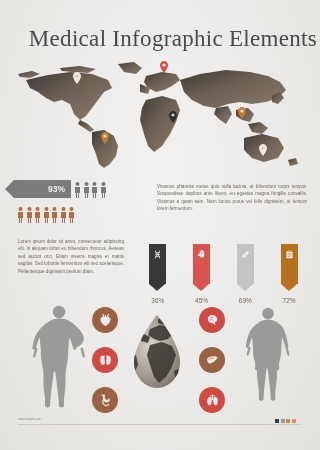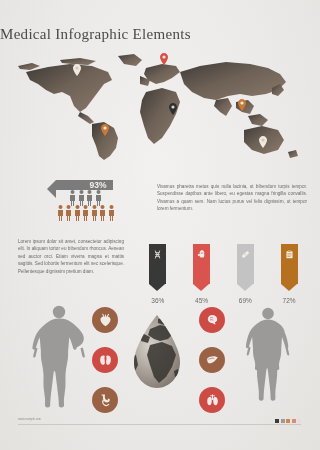--- a/index.html
+++ b/index.html
@@ -8,37 +8,37 @@
     font-family:"Liberation Sans", sans-serif;
     background:
       radial-gradient(ellipse at 50% 38%, #f2f1ef 0%, #eceae8 55%, #e4e2df 100%);
     overflow:hidden;
     position:relative;
   }
 
   
   .title {
     font-family:"Liberation Serif", serif;
-    font-size:15px;
+    font-size:23px;
     color:#4a4a4a;
-    text-align:left;
+    text-align:right;
     letter-spacing:0.3px;
     padding-top:27px;
     line-height:1;
   }
 
   
   .map-wrap { position:relative; width:317px; height:112px; margin-top:8px; }
   .map-wrap svg { display:block; width:100%; height:100%; }
   .pin { position:absolute; width:8px; height:12px; }
   .pin svg { width:8px; height:12px; }
 
   
   .bars { position:absolute; left:14px; top:180px; width:140px; }
-  .barrow { display:flex; align-items:center; height:18px; margin-bottom:7px;flex-direction:column; }
+  .barrow { display:flex; align-items:flex-end; height:18px; margin-bottom:7px; }
   .bar {
     position:relative; height:18px; display:flex; align-items:center;
     justify-content:flex-end; padding-right:6px;
     color:#f2f0ee; font-size:8.5px; font-weight:bold;
   }
   .bar::before {
     content:""; position:absolute; left:-9px; top:0;
     width:0; height:0; border-style:solid;
     border-width:9px 9px 9px 0;
   }

